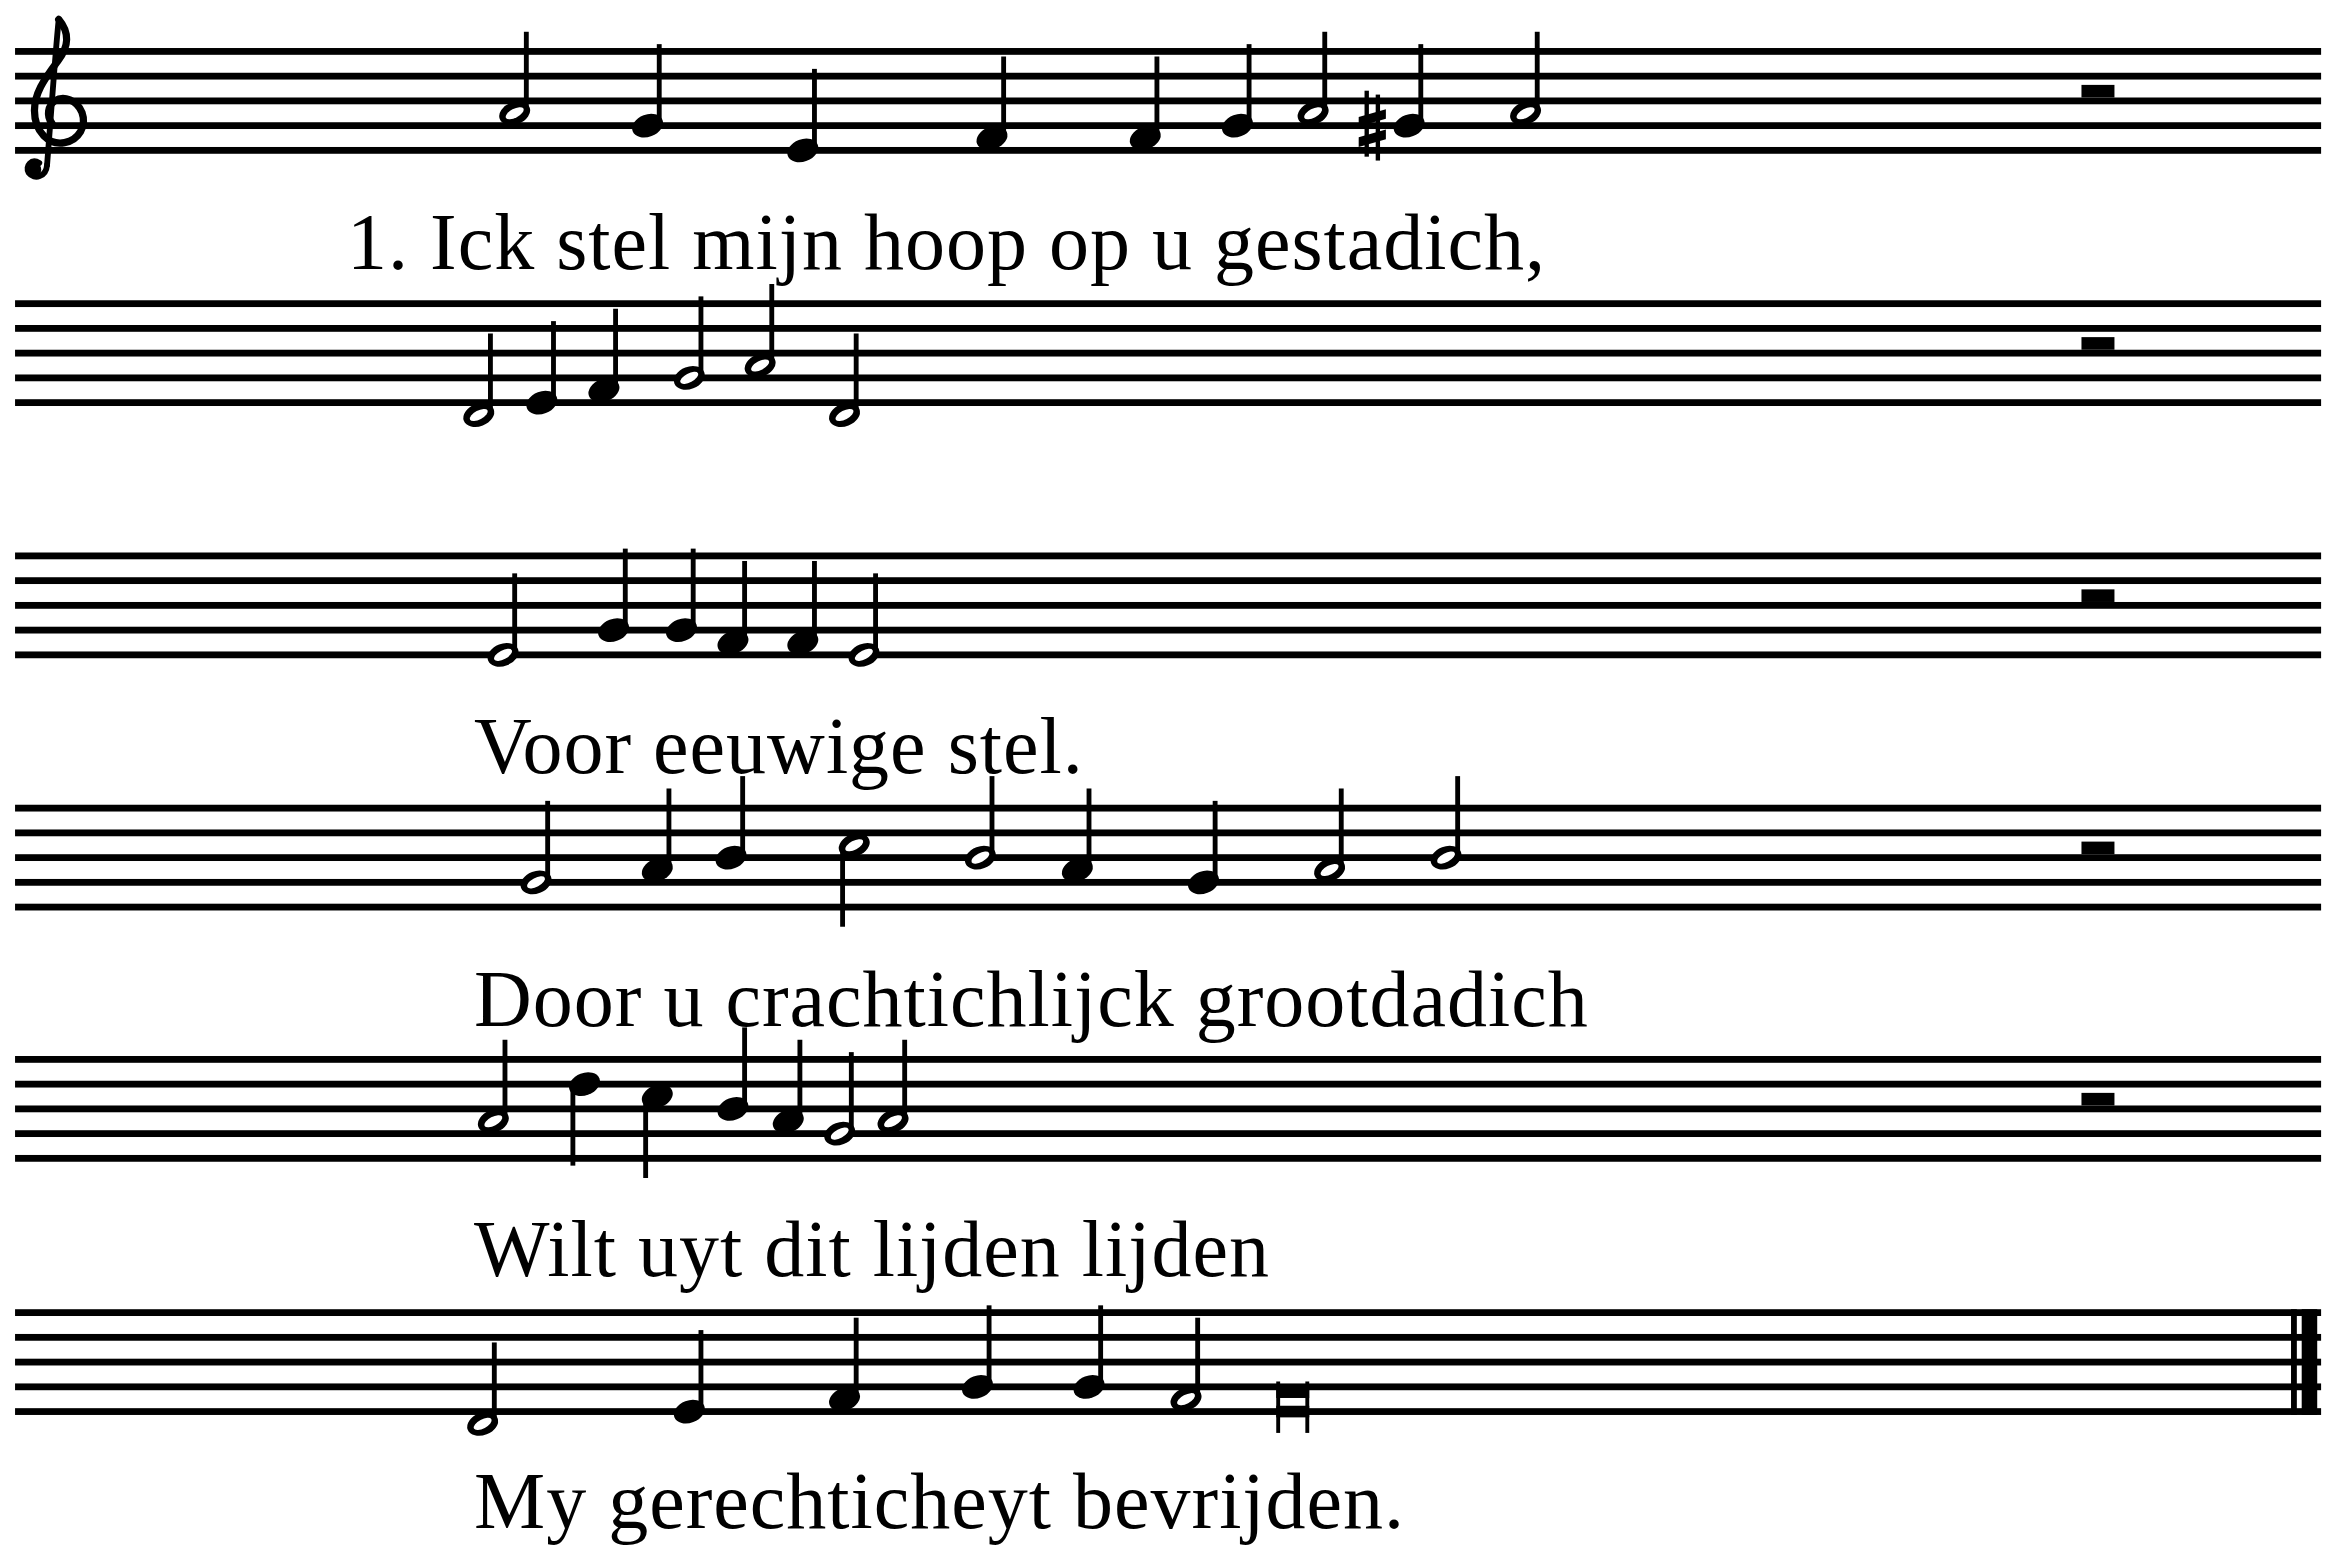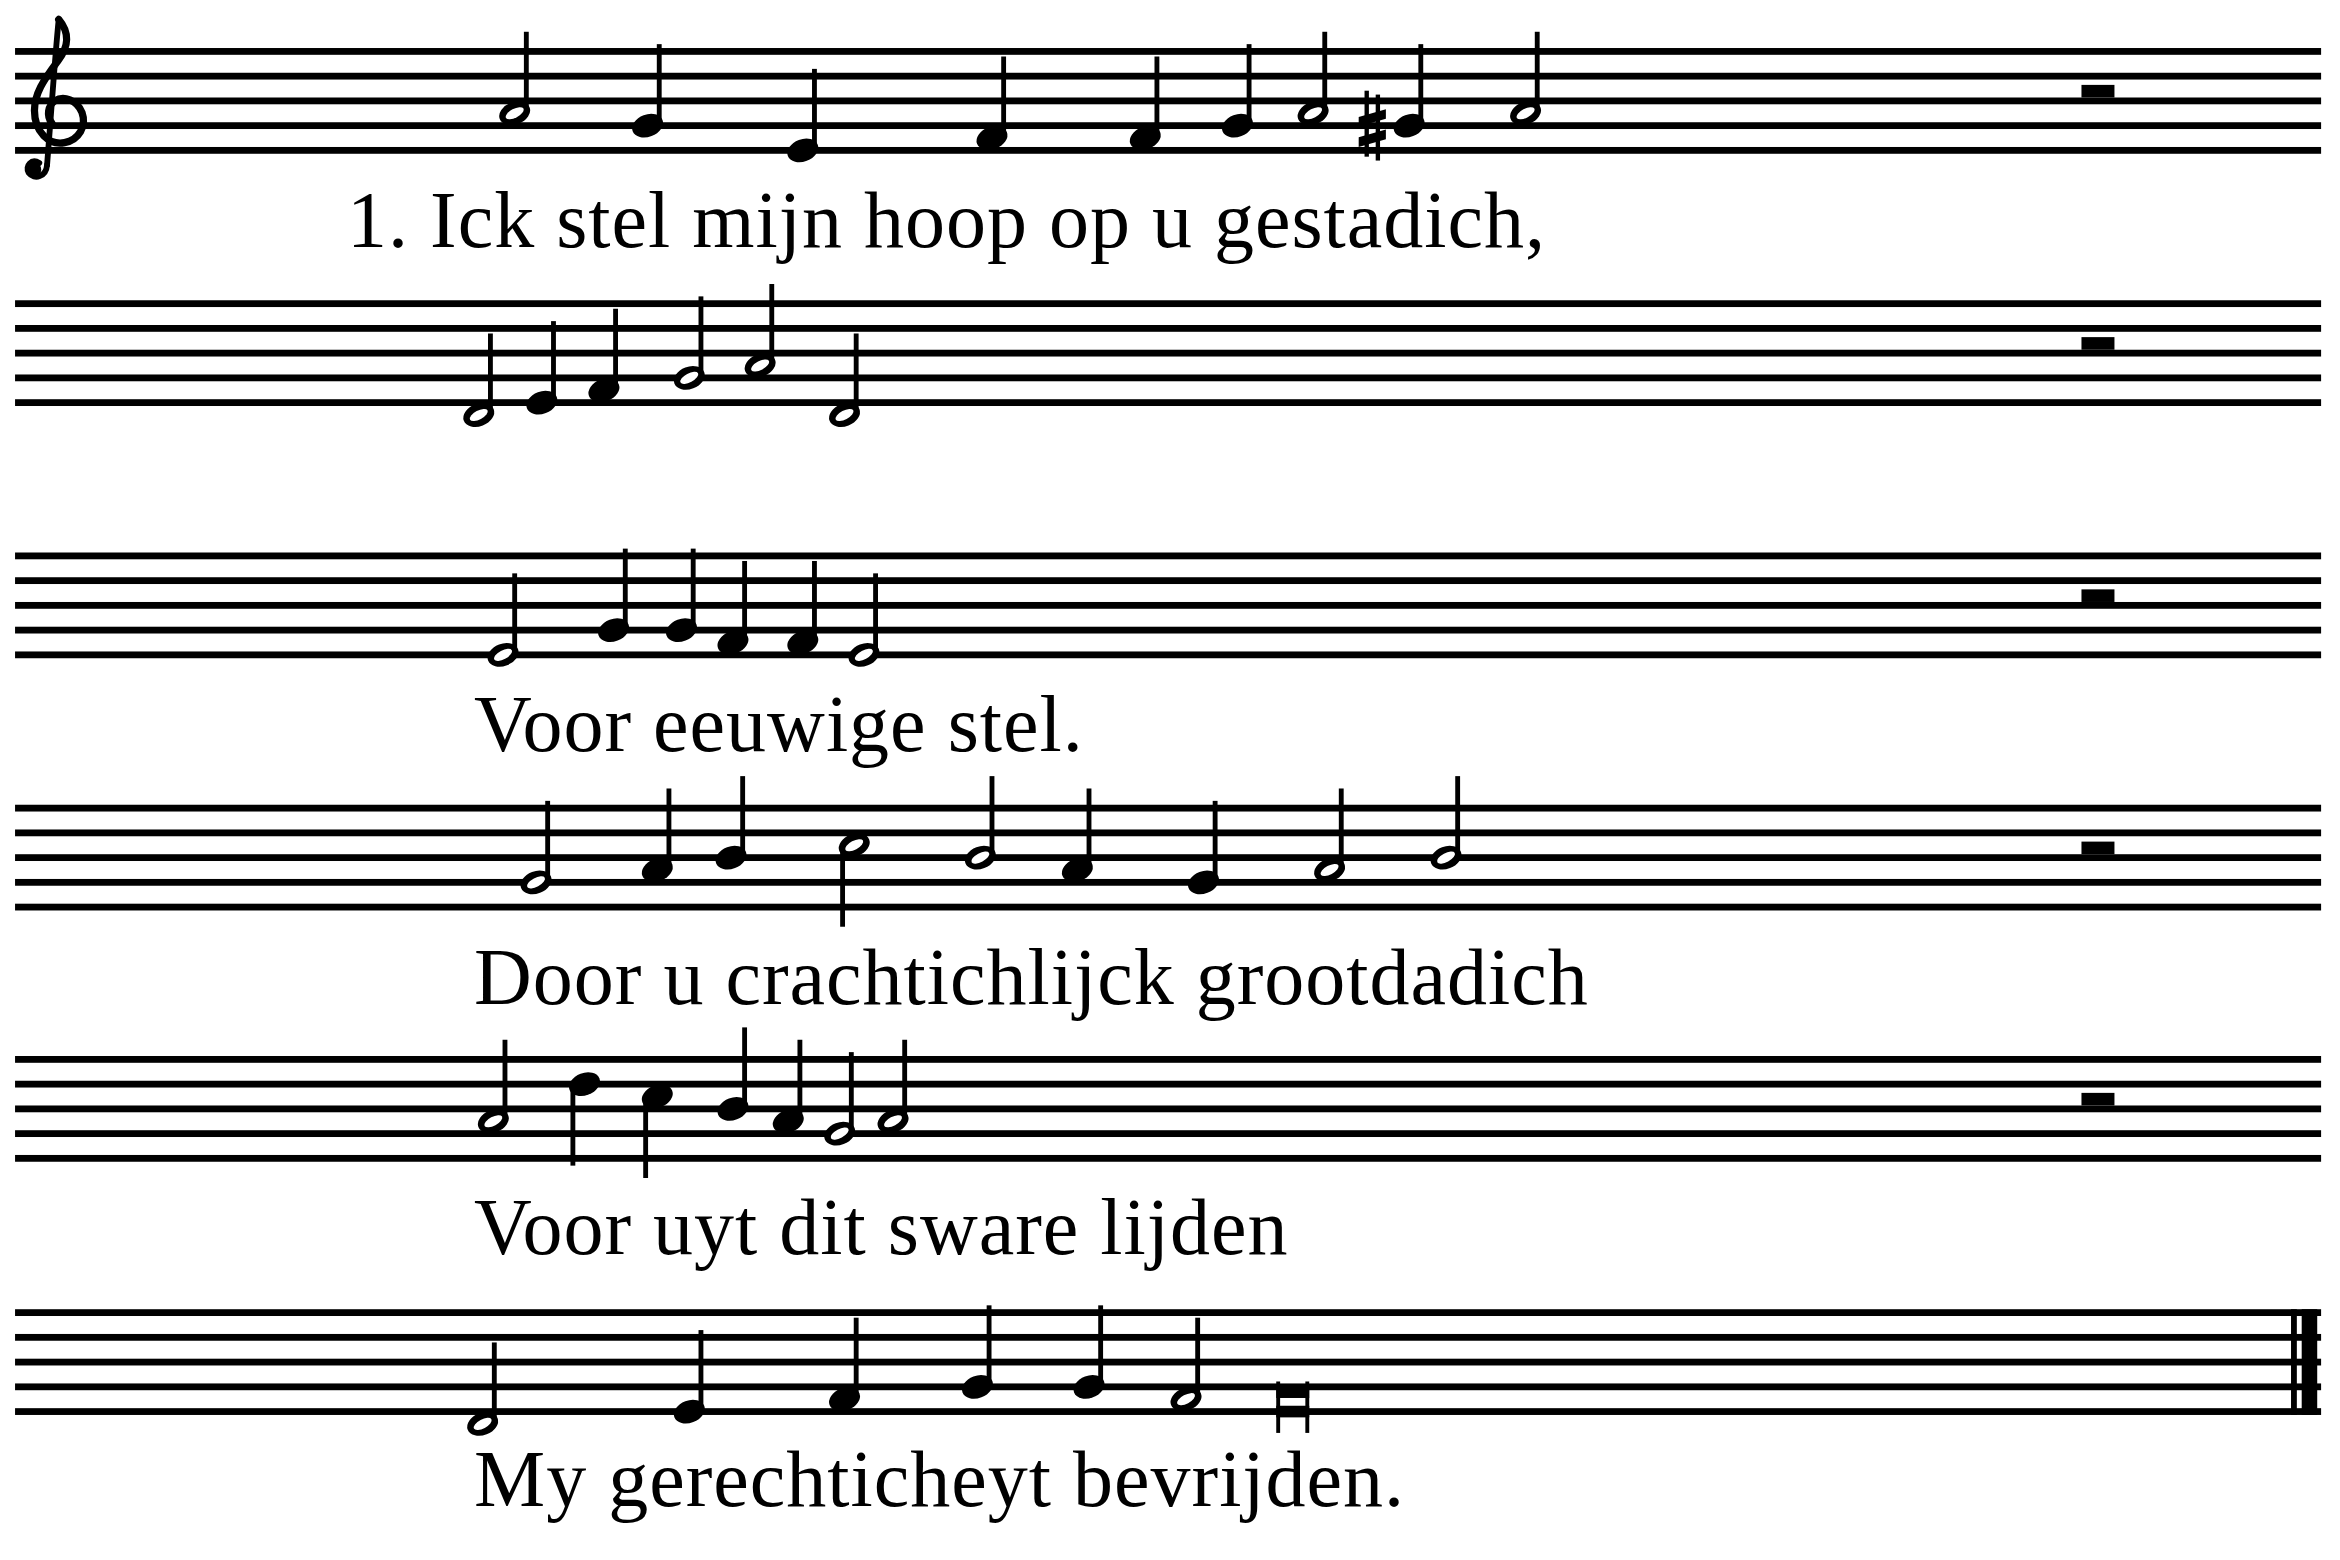--- a/index.html
+++ b/index.html
@@ -1,19 +1,19 @@
 <!DOCTYPE html>
 <html><head>
 <meta charset="utf-8">
 <style>
   html,body{margin:0;padding:0;background:#ffffff;}
   #page{position:relative;width:2341px;height:1560px;background:#ffffff;overflow:hidden;}
   #score{position:absolute;left:0;top:0;}
   .lyric{position:absolute;font-family:"Liberation Serif","DejaVu Serif",serif;
-         font-size:80px;color:#000;white-space:nowrap;letter-spacing:1px;}
+         font-size:80px;color:#000;white-space:nowrap;letter-spacing:1px;margin-top:22px;}
 </style>
 </head>
 <body>
 
 <div id="page">
   <svg id="score" width="2341" height="1560" viewBox="0 0 2412 1608" xmlns="http://www.w3.org/2000/svg">
       <g>
         <rect x="15" y="49.5" width="2377" height="7" fill="#000000"></rect>
         <rect x="15" y="75" width="2377" height="7" fill="#000000"></rect>
         <rect x="15" y="100.5" width="2377" height="7" fill="#000000"></rect>
@@ -271,16 +271,16 @@
         <g>
           <rect x="2361" y="1349.5" width="6" height="109" fill="#000000"></rect>
           <rect x="2372" y="1349.5" width="16" height="109" fill="#000000"></rect>
         </g>
       </g>
     </svg>
 
   <div class="lyric" style="left: 347px; top: 175px;">1. Ick stel mijn hoop op u gestadich,</div>
   <div class="lyric" style="left: 474px; top: 679px;">Voor eeuwige stel.</div>
   <div class="lyric" style="left: 474px; top: 932px;">Door u crachtichlijck grootdadich</div>
-  <div class="lyric" style="left: 474px; top: 1182px;">Voor uyt dit sware lijden</div>
+  <div class="lyric" style="left: 474px; top: 1182px;">Wilt uyt dit lijden lijden</div>
   <div class="lyric" style="left: 474px; top: 1434px;">My gerechticheyt bevrijden.</div>
 </div>
 
 
 </body></html>

